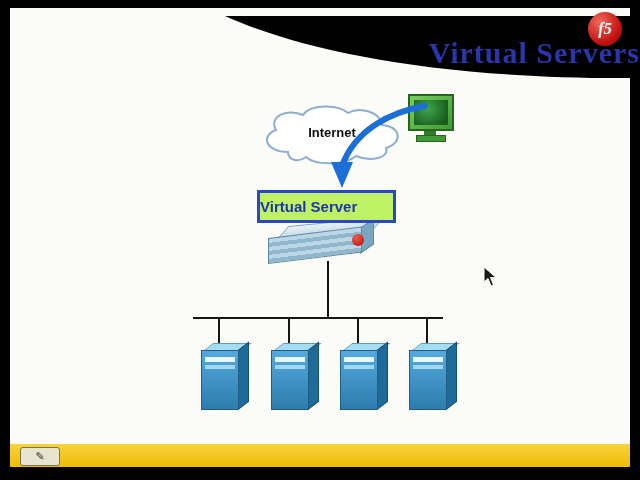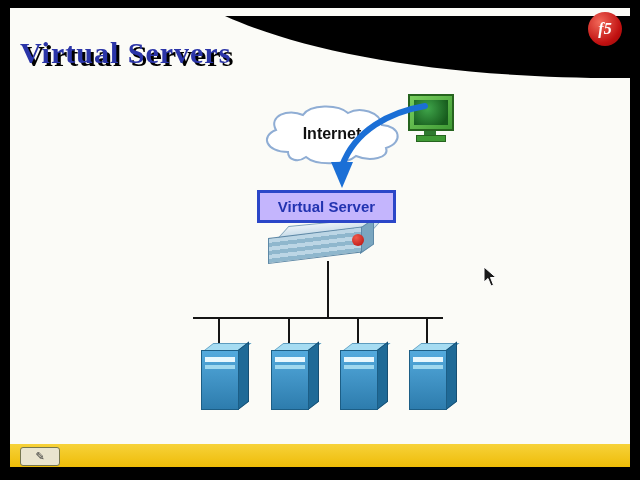--- a/index.html
+++ b/index.html
@@ -4,52 +4,52 @@
 <style>
   html,body{margin:0;padding:0;background:#000;}
   .frame{position:relative;width:640px;height:480px;background:#000;overflow:hidden;
          font-family:"Liberation Sans",sans-serif;}
   .slide{position:absolute;left:10px;top:8px;width:620px;height:436px;background:#fbfbf7;}
 
   
   .swoosh{position:absolute;left:215px;top:8px;width:415px;height:68px;}
 
   
-  .page-title{position:absolute;left:10px;top:28px;width:620px;text-align:left;
+  .page-title{position:absolute;left:10px;top:28px;width:620px;text-align:right;
     font-family:"Liberation Serif",serif;font-weight:bold;font-size:30px;color:#2b35a8;
     text-shadow:3px 3px 0 #000;letter-spacing:1px;z-index:5;}
 
   
   .f5-logo{position:absolute;left:588px;top:12px;width:34px;height:34px;border-radius:50%;
     background:radial-gradient(circle at 35% 30%, #f26a5a, #c01010 65%, #8e0a0a);
     display:flex;align-items:center;justify-content:center;z-index:6;}
   .f5-logo span{color:#fff;font-family:"Liberation Serif",serif;font-style:italic;
     font-weight:bold;font-size:16px;}
 
   
   .cloud-svg{position:absolute;left:248px;top:96px;width:148px;height:62px;z-index:2;}
   .internet-label{position:absolute;left:248px;top:117px;width:148px;text-align:center;
-    font-weight:bold;font-size:16px;color:#111;z-index:3;}
+    font-weight:bold;font-size:13px;color:#111;z-index:3;}
 
   
   .pc{position:absolute;left:396px;top:86px;width:50px;height:48px;z-index:4;}
   .pc-monitor{position:absolute;left:2px;top:0;width:42px;height:33px;
     background:linear-gradient(135deg,#79cf5e,#3f9a35);border:2px solid #26641f;}
   .pc-screen{position:absolute;left:4px;top:4px;right:4px;bottom:4px;
     background:radial-gradient(circle at 40% 35%, #3fa54a, #175c1d 80%);}
   .pc-stand{position:absolute;left:18px;top:37px;width:12px;height:4px;background:#2f7a2f;}
   .pc-base{position:absolute;left:10px;top:41px;width:28px;height:5px;background:#3f9a35;
     border:1px solid #26641f;}
 
   
   .arrow-svg{position:absolute;left:300px;top:90px;width:130px;height:95px;z-index:5;}
 
   
-  .vs-box{position:absolute;left:247px;top:182px;width:133px;height:27px;background:#c4b5fd;
-    border:3px solid #2b46c8;display:flex;align-items:center;justify-content:center;z-index:4;}
+  .vs-box{position:absolute;left:247px;top:182px;width:133px;height:27px;background:#bef264;
+    border:3px solid #2b46c8;display:flex;align-items:center;z-index:4;}
   .vs-box span{font-weight:bold;font-size:15px;color:#2233b0;}
 
   
   .appliance{position:absolute;left:256px;top:214px;width:106px;height:46px;z-index:3;}
   .ap-top{position:absolute;left:10px;top:4px;width:86px;height:12px;
     background:linear-gradient(#eaf2f7,#c2d8e6);border:1px solid #7fa3ba;
     transform:skewX(-42deg) skewY(-6deg);transform-origin:0 100%;}
   .ap-front{position:absolute;left:2px;top:16px;width:92px;height:24px;
     background:repeating-linear-gradient(180deg,#bcd6e5 0 4px,#8fb7cd 4px 8px);
     border:1px solid #5d88a6;transform:skewY(-7deg);transform-origin:0 0;}

